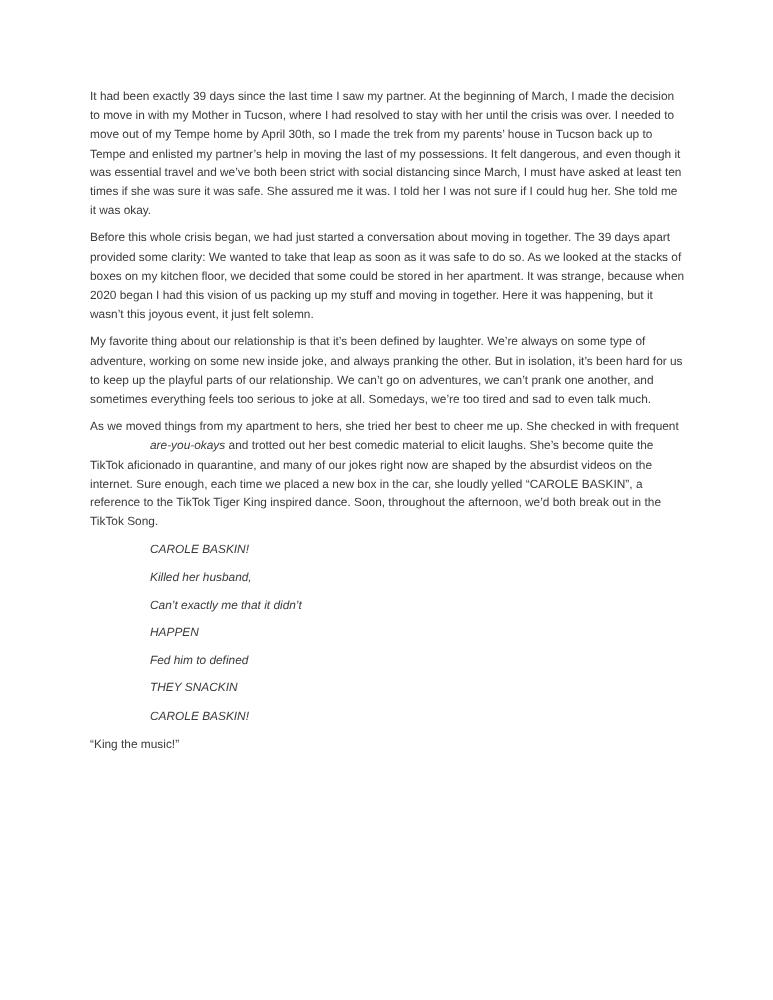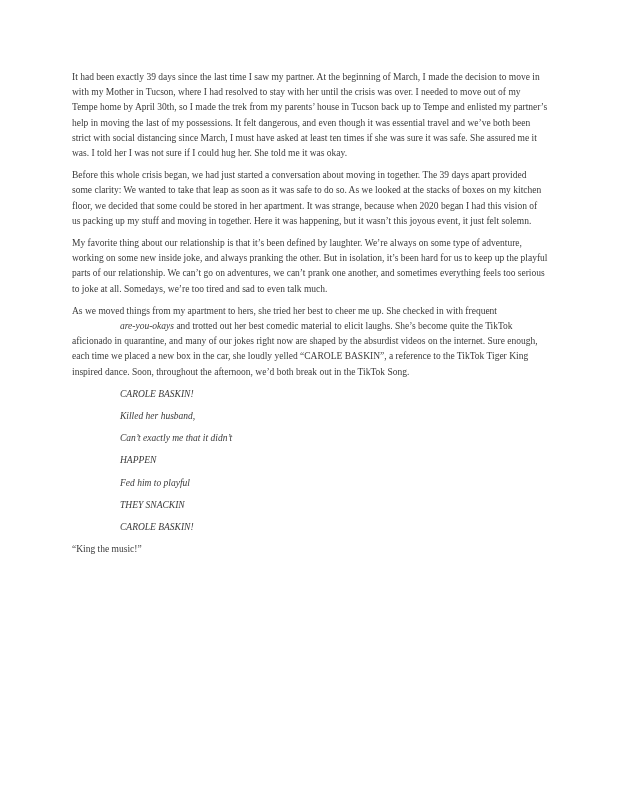--- a/index.html
+++ b/index.html
@@ -25,38 +25,37 @@
     top: 70px;
     width: 476px;
     color: #3a3a3a;
     font-size: 9.5px;
     line-height: 15.2px;
     text-align: left;
   }
   .doc-body p {
     margin: 0 0 7px 0;
     padding: 0;
-    font-family: Liberation Serif, serif;
   }
   .italic {
     font-style: italic;
     margin-left: 48px;
   }
 </style>
 </head>
 <body>
 
 <div class="page">
   <div class="doc-body" style="color: rgb(58, 58, 58);">
       <p><span>It had been exactly 39 days since the last time I saw my partner. At the beginning of March, I made the decision to move in with my Mother in Tucson, where I had resolved to stay with her until the crisis was over. I needed to move out of my Tempe home by April 30th, so I made the trek from my parents’ house in Tucson back up to Tempe and enlisted my partner’s help in moving the last of my possessions. It felt dangerous, and even though it was essential travel and we’ve both been strict with social distancing since March, I must have asked at least ten times if she was sure it was safe. She assured me it was. I told her I was not sure if I could hug her. She told me it was okay.</span></p>
       <p><span>Before this whole crisis began, we had just started a conversation about moving in together. The 39 days apart provided some clarity: We wanted to take that leap as soon as it was safe to do so. As we looked at the stacks of boxes on my kitchen floor, we decided that some could be stored in her apartment. It was strange, because when 2020 began I had this vision of us packing up my stuff and moving in together. Here it was happening, but it wasn’t this joyous event, it just felt solemn.</span></p>
       <p><span>My favorite thing about our relationship is that it’s been defined by laughter. We’re always on some type of adventure, working on some new inside joke, and always pranking the other. But in isolation, it’s been hard for us to keep up the playful parts of our relationship. We can’t go on adventures, we can’t prank one another, and sometimes everything feels too serious to joke at all. Somedays, we’re too tired and sad to even talk much.</span></p>
       <p><span>As we moved things from my apartment to hers, she tried her best to cheer me up. She checked in with frequent </span><span class="italic">are-you-okays</span><span> and trotted out her best comedic material to elicit laughs. She’s become quite the TikTok aficionado in quarantine, and many of our jokes right now are shaped by the absurdist videos on the internet. Sure enough, each time we placed a new box in the car, she loudly yelled “CAROLE BASKIN”, a reference to the TikTok Tiger King inspired dance. Soon, throughout the afternoon, we’d both break out in the TikTok Song.</span></p>
       <p class="italic"><span class="italic">CAROLE BASKIN!</span></p>
       <p class="italic"><span class="italic">Killed her husband,</span></p>
       <p class="italic"><span class="italic">Can’t exactly me that it didn’t</span></p>
       <p class="italic"><span class="italic">HAPPEN</span></p>
-      <p class="italic"><span class="italic">Fed him to playful</span></p>
+      <p class="italic"><span class="italic">Fed him to defined</span></p>
       <p class="italic"><span class="italic">THEY SNACKIN</span></p>
       <p class="italic"><span class="italic">CAROLE BASKIN!</span></p>
       <p><span>“King the music!”</span></p>
     </div>
 </div>
 
 </body></html>

